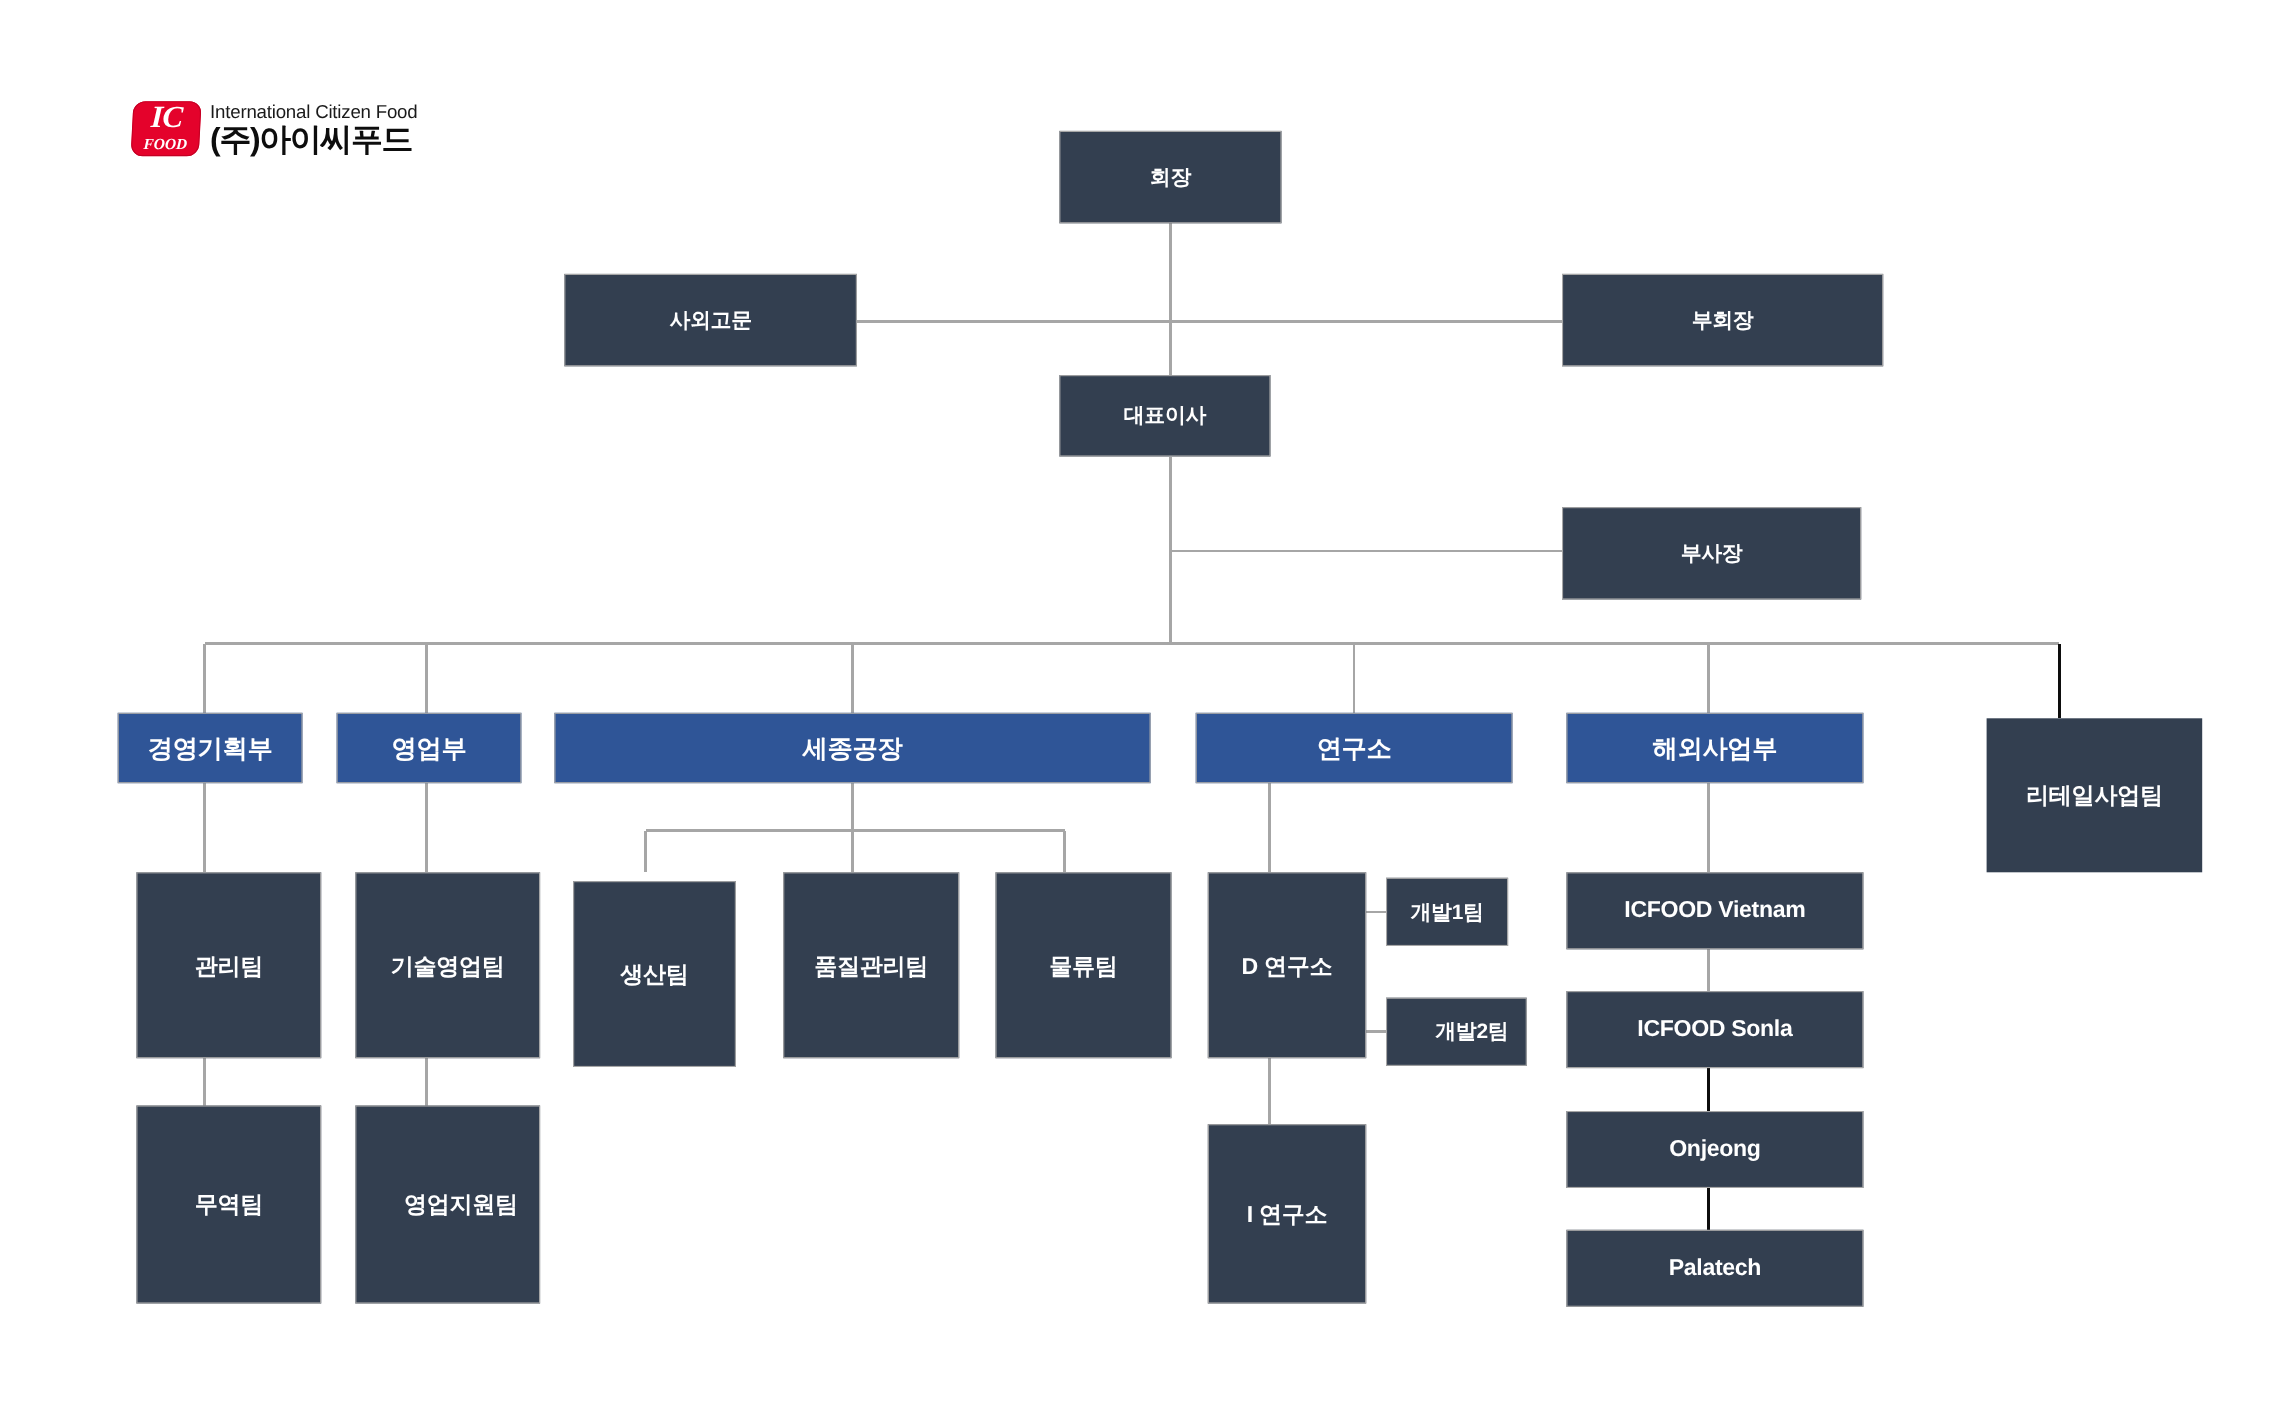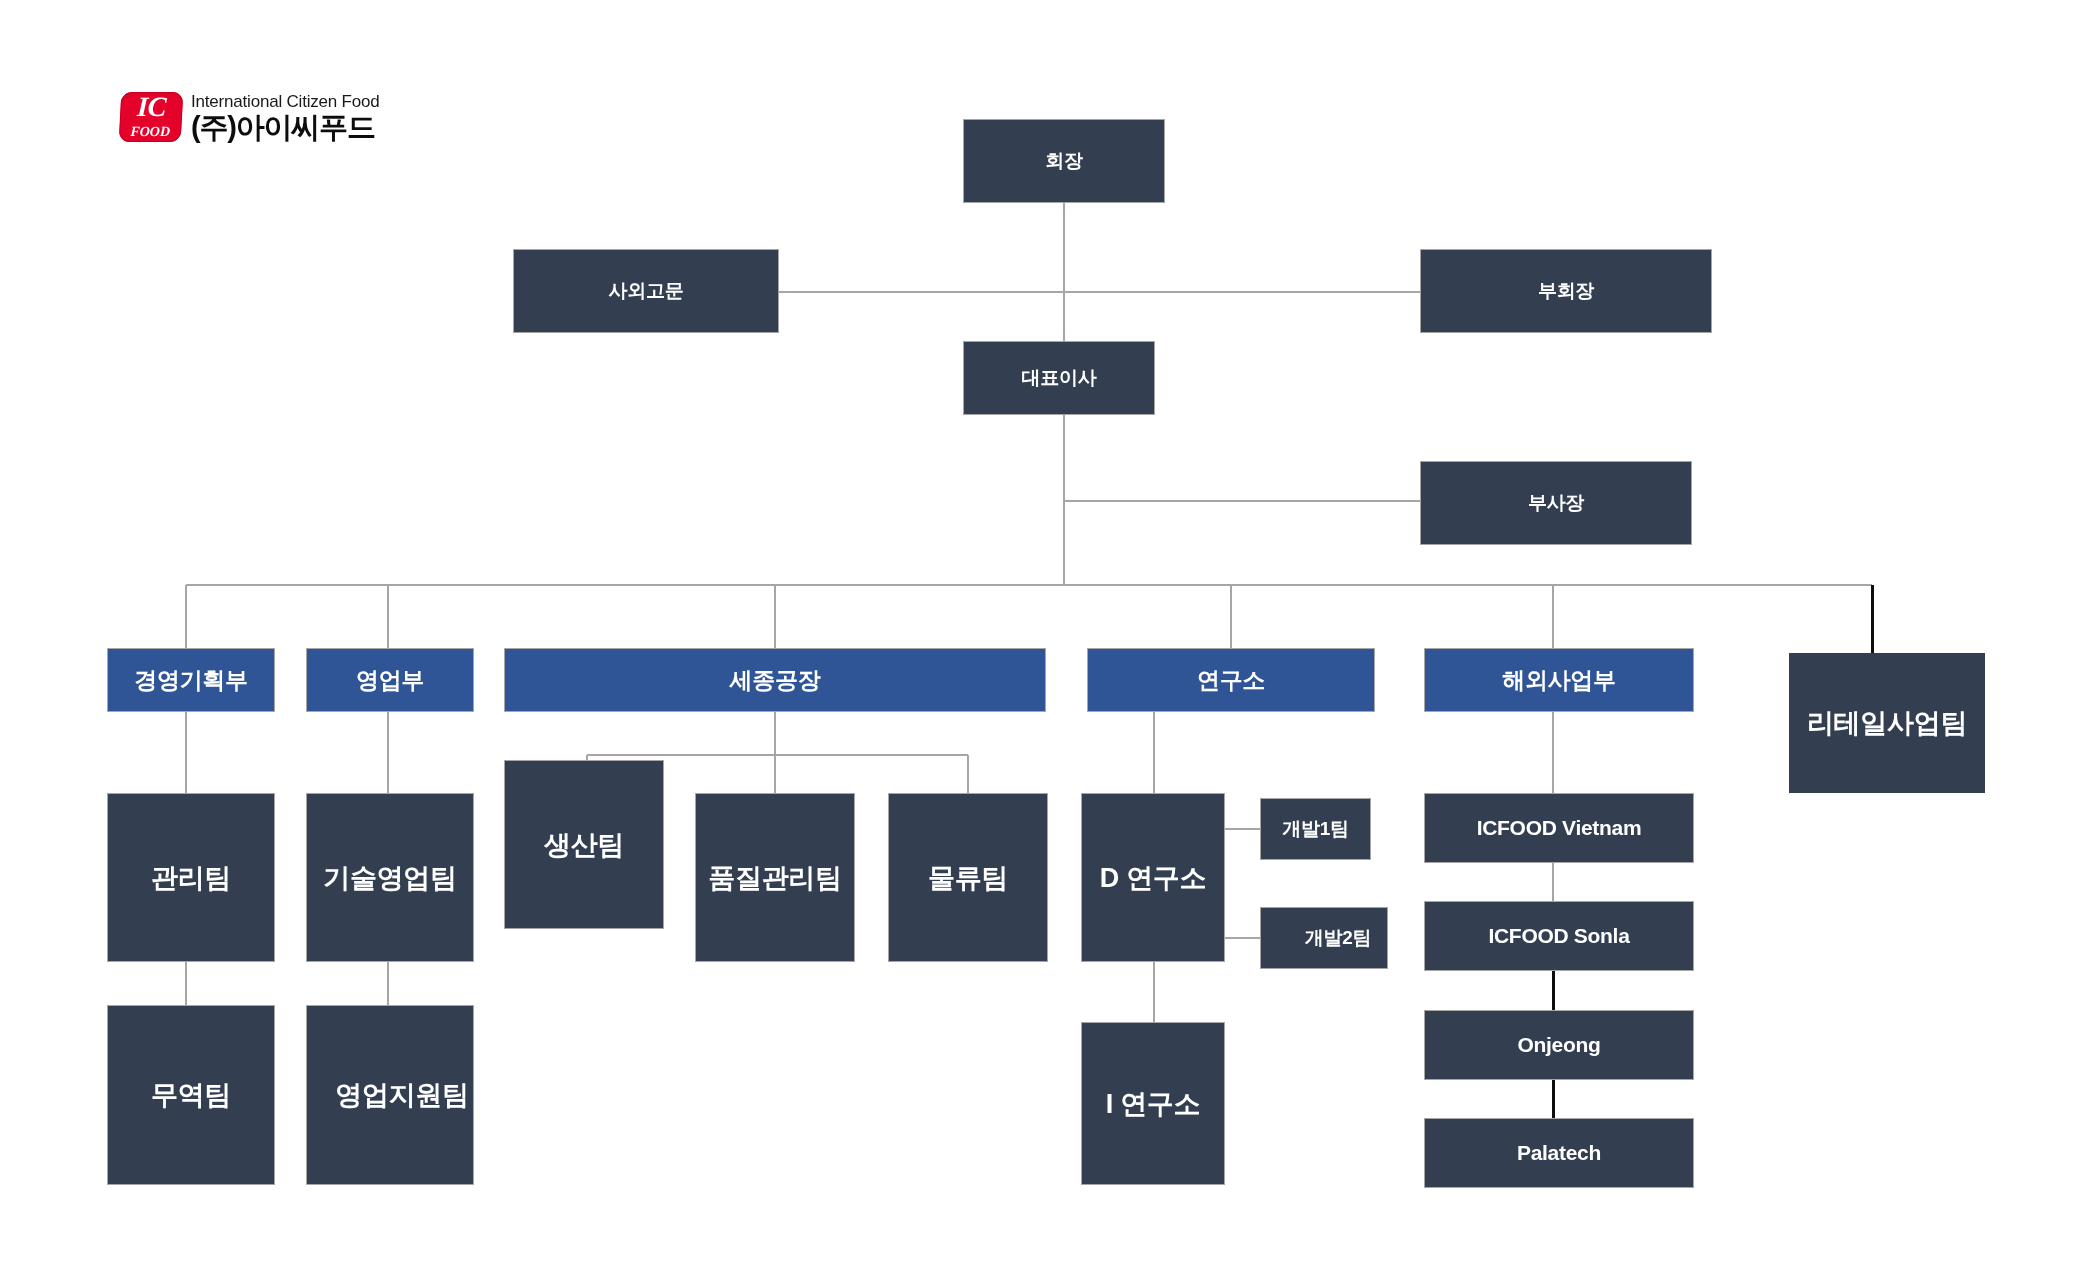--- a/index.html
+++ b/index.html
@@ -109,21 +109,21 @@
   }
   .node.dark.noborder {
     border: none;
   }
   .node.blue {
     background: #2f5597;
     border: 1px solid #a6a6a6;
   }
   .node.exec   { font-size: 19px; }
   .node.dept   { font-size: 23px; }
-  .node.team   { font-size: 27px; }
+  .node.team   { font-size: 21px; margin-left: 17px; }
   .node.small  { font-size: 19px; }
   .node.latin  { font-size: 21px; }
 </style>
 </head>
 <body>
 
 <svg id="chart-canvas" viewBox="0 0 2080 1280" xmlns="http://www.w3.org/2000/svg">
   <g stroke="#a6a6a6" stroke-width="2.5" fill="none" shape-rendering="crispEdges">
 
     <line x1="1064" y1="203" x2="1064" y2="341"></line>
@@ -195,21 +195,21 @@
 <div class="node blue dept" style="left:107px; top:648px; width:168px; height:64px;">경영기획부</div>
 <div class="node blue dept" style="left:306px; top:648px; width:168px; height:64px;">영업부</div>
 <div class="node blue dept" style="left:504px; top:648px; width:542px; height:64px;">세종공장</div>
 <div class="node blue dept" style="left:1087px; top:648px; width:288px; height:64px;">연구소</div>
 <div class="node blue dept" style="left:1424px; top:648px; width:270px; height:64px;">해외사업부</div>
 
 <div class="node dark noborder team" style="left:1789px; top:653px; width:196px; height:140px;">리테일사업팀</div>
 
 <div class="node dark team" style="left:107px; top:793px; width:168px; height:169px;">관리팀</div>
 <div class="node dark team" style="left:306px; top:793px; width:168px; height:169px;">기술영업팀</div>
-<div class="node dark team" style="left:504px; top:760px; width:160px; height:169px;">생산팀</div>
+<div class="node dark team" style="left:504px; top:801px; width:148px; height:169px;">생산팀</div>
 <div class="node dark team" style="left:695px; top:793px; width:160px; height:169px;">품질관리팀</div>
 <div class="node dark team" style="left:888px; top:793px; width:160px; height:169px;">물류팀</div>
 <div class="node dark team" style="left:1081px; top:793px; width:144px; height:169px;">D 연구소</div>
 
 <div class="node dark small" style="left:1260px; top:798px; width:111px; height:62px;">개발1팀</div>
 <div class="node dark small" style="left:1260px; top:907px; width:128px; height:62px;padding-left:28px;">개발2팀</div>
 
 <div class="node dark latin" style="left:1424px; top:793px; width:270px; height:70px;">ICFOOD Vietnam</div>
 <div class="node dark latin" style="left:1424px; top:901px; width:270px; height:70px;">ICFOOD Sonla</div>
 <div class="node dark latin" style="left:1424px; top:1010px; width:270px; height:70px;">Onjeong</div>

